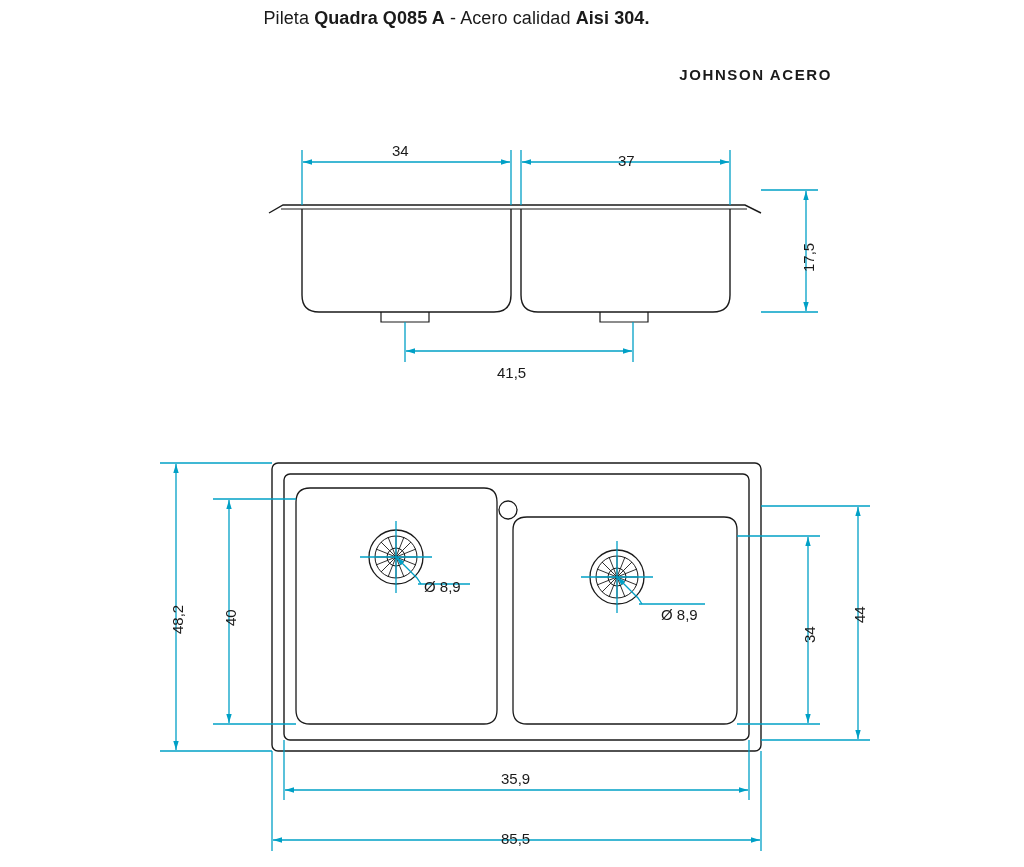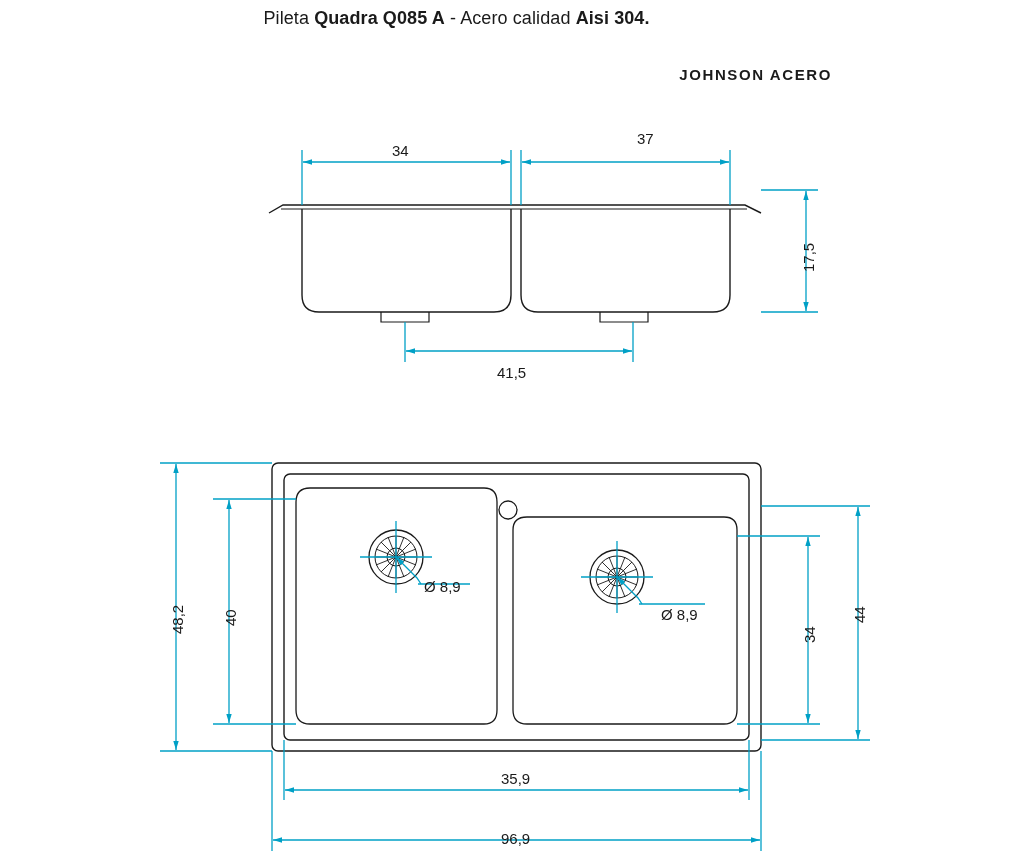--- a/index.html
+++ b/index.html
@@ -191,26 +191,26 @@
       <path d="M749,740 L749,800"></path>
       <path d="M285,790 L748,790" marker-start="url(#arrR)" marker-end="url(#arrL)"></path>
 
       <path d="M272,751 L272,851"></path>
       <path d="M761,751 L761,851"></path>
       <path d="M273,840 L760,840" marker-start="url(#arrR)" marker-end="url(#arrL)"></path>
     </g>
   </svg>
 
   <div class="dimlabel" style="left:392px; top:142px;">34</div>
-  <div class="dimlabel" style="left:618px; top:130px;margin-left:19px;">37</div>
+  <div class="dimlabel" style="left:618px; top:152px;">37</div>
   <div class="dimlabel rot" style="left:800px; top:272px;">17,5</div>
   <div class="dimlabel" style="left:497px; top:332px;margin-top:32px;">41,5</div>
 
   <div class="dimlabel rot" style="left:169px; top:634px;">48,2</div>
   <div class="dimlabel rot" style="left:222px; top:626px;">40</div>
   <div class="dimlabel rot" style="left:851px; top:623px;">44</div>
   <div class="dimlabel rot" style="left:801px; top:643px;">34</div>
   <div class="dimlabel" style="left:501px; top:770px;">35,9</div>
-  <div class="dimlabel" style="left:501px; top:830px;">96,9</div>
+  <div class="dimlabel" style="left:501px; top:830px;">85,5</div>
   <div class="dimlabel" style="left:424px; top:578px;">Ø 8,9</div>
   <div class="dimlabel" style="left:661px; top:606px;">Ø 8,9</div>
 
 </div>
 
 </body></html>

